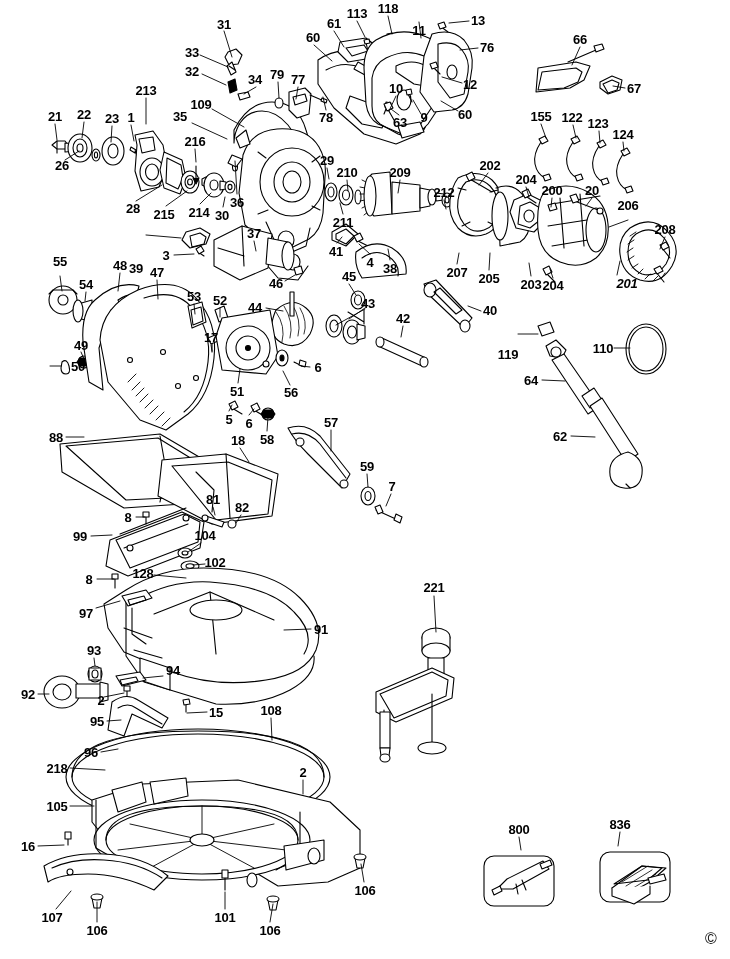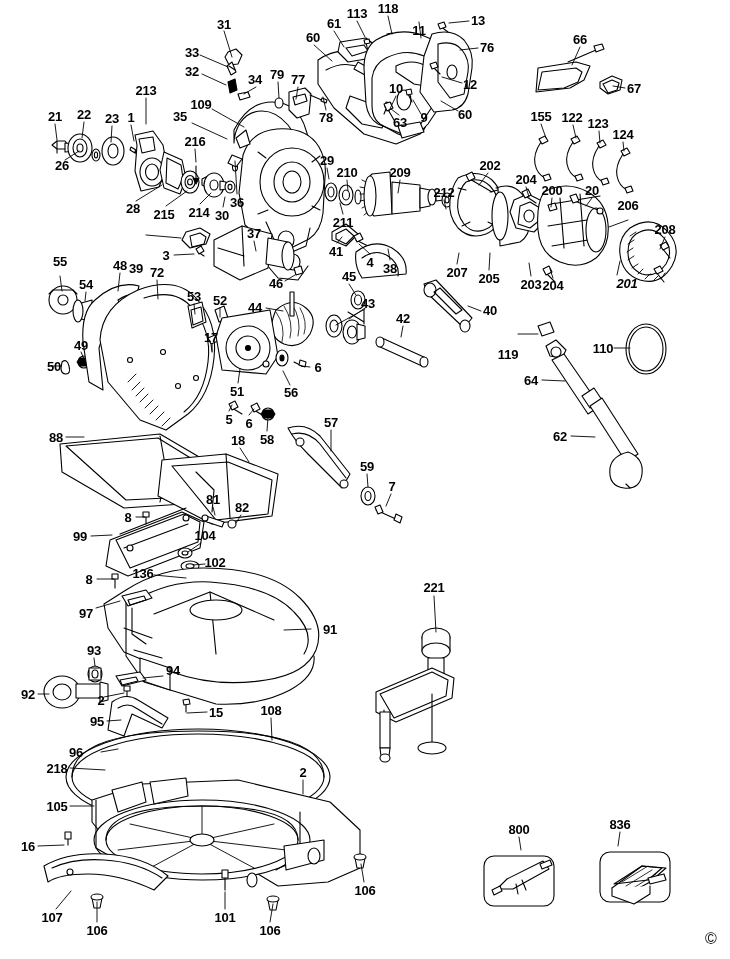--- a/index.html
+++ b/index.html
@@ -814,68 +814,68 @@
       <div class="lbl" style="left: 336px; top: 251px;">41</div>
       <div class="lbl" style="left: 370px; top: 262px;">4</div>
       <div class="lbl" style="left: 390px; top: 268px;">38</div>
       <div class="lbl" style="left: 166px; top: 255px;">3</div>
       <div class="lbl" style="left: 457px; top: 272px;">207</div>
       <div class="lbl" style="left: 489px; top: 278px;">205</div>
       <div class="lbl" style="left: 531px; top: 284px;">203</div>
       <div class="lbl" style="left: 627px; top: 283px; font-style: italic;">201</div>
       <div class="lbl" style="left: 60px; top: 261px;">55</div>
       <div class="lbl" style="left: 120px; top: 265px;">48</div>
-      <div class="lbl" style="left: 157px; top: 272px;">72</div>
+      <div class="lbl" style="left: 157px; top: 272px;">47</div>
       <div class="lbl" style="left: 276px; top: 283px;">46</div>
       <div class="lbl" style="left: 349px; top: 276px;">45</div>
       <div class="lbl" style="left: 553px; top: 285px;">204</div>
       <div class="lbl" style="left: 86px; top: 284px;">54</div>
       <div class="lbl" style="left: 194px; top: 296px;">53</div>
       <div class="lbl" style="left: 220px; top: 300px;">52</div>
       <div class="lbl" style="left: 255px; top: 307px;">44</div>
       <div class="lbl" style="left: 368px; top: 303px;">43</div>
       <div class="lbl" style="left: 490px; top: 310px;">40</div>
       <div class="lbl" style="left: 81px; top: 345px;">49</div>
       <div class="lbl" style="left: 403px; top: 318px;">42</div>
       <div class="lbl" style="left: 508px; top: 334px; margin-top: 20px;">119</div>
       <div class="lbl" style="left: 603px; top: 348px;">110</div>
-      <div class="lbl" style="left: 34px; top: 366px; padding-left: 40px;">50</div>
+      <div class="lbl" style="left: 58px; top: 366px; padding-left: 40px;">50</div>
       <div class="lbl" style="left: 211px; top: 337px;">17</div>
       <div class="lbl" style="left: 237px; top: 391px;">51</div>
       <div class="lbl" style="left: 318px; top: 367px;">6</div>
       <div class="lbl" style="left: 291px; top: 392px;">56</div>
       <div class="lbl" style="left: 531px; top: 380px;">64</div>
       <div class="lbl" style="left: 560px; top: 436px;">62</div>
       <div class="lbl" style="left: 229px; top: 419px;">5</div>
       <div class="lbl" style="left: 249px; top: 423px;">6</div>
       <div class="lbl" style="left: 267px; top: 439px;">58</div>
       <div class="lbl" style="left: 238px; top: 440px;">18</div>
       <div class="lbl" style="left: 331px; top: 422px;">57</div>
       <div class="lbl" style="left: 56px; top: 437px;">88</div>
       <div class="lbl" style="left: 367px; top: 466px;">59</div>
       <div class="lbl" style="left: 392px; top: 486px;">7</div>
       <div class="lbl" style="left: 213px; top: 499px;">81</div>
       <div class="lbl" style="left: 242px; top: 507px;">82</div>
       <div class="lbl" style="left: 128px; top: 517px;">8</div>
       <div class="lbl" style="left: 80px; top: 536px;">99</div>
       <div class="lbl" style="left: 205px; top: 535px;">104</div>
       <div class="lbl" style="left: 215px; top: 562px;">102</div>
-      <div class="lbl" style="left: 143px; top: 573px;">136</div>
+      <div class="lbl" style="left: 143px; top: 573px;">128</div>
       <div class="lbl" style="left: 89px; top: 579px;">8</div>
       <div class="lbl" style="left: 86px; top: 613px;">97</div>
       <div class="lbl" style="left: 434px; top: 587px;">221</div>
-      <div class="lbl" style="left: 330px; top: 629px;">91</div>
+      <div class="lbl" style="left: 321px; top: 629px;">91</div>
       <div class="lbl" style="left: 94px; top: 650px;">93</div>
       <div class="lbl" style="left: 28px; top: 694px;">92</div>
       <div class="lbl" style="left: 173px; top: 640px; margin-top: 30px;">94</div>
       <div class="lbl" style="left: 101px; top: 700px;">2</div>
       <div class="lbl" style="left: 97px; top: 721px;">95</div>
       <div class="lbl" style="left: 216px; top: 712px;">15</div>
       <div class="lbl" style="left: 271px; top: 710px;">108</div>
-      <div class="lbl" style="left: 76px; top: 752px; text-align: right;">96</div>
+      <div class="lbl" style="left: 91px; top: 752px; text-align: right;">96</div>
       <div class="lbl" style="left: 57px; top: 768px;">218</div>
       <div class="lbl" style="left: 303px; top: 772px;">2</div>
       <div class="lbl" style="left: 57px; top: 806px;">105</div>
       <div class="lbl" style="left: 28px; top: 846px;">16</div>
       <div class="lbl" style="left: 519px; top: 829px;">800</div>
       <div class="lbl" style="left: 620px; top: 824px;">836</div>
       <div class="lbl" style="left: 365px; top: 890px;">106</div>
       <div class="lbl" style="left: 52px; top: 917px;">107</div>
       <div class="lbl" style="left: 97px; top: 930px;">106</div>
       <div class="lbl" style="left: 225px; top: 917px;">101</div>

